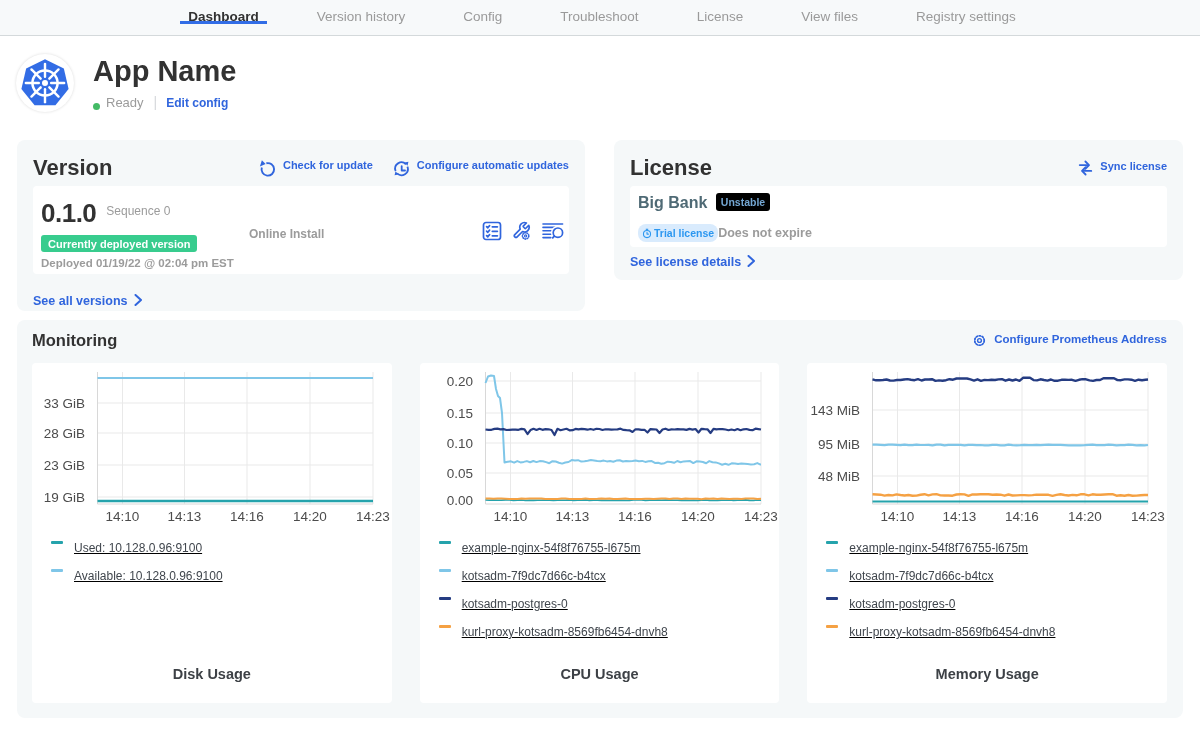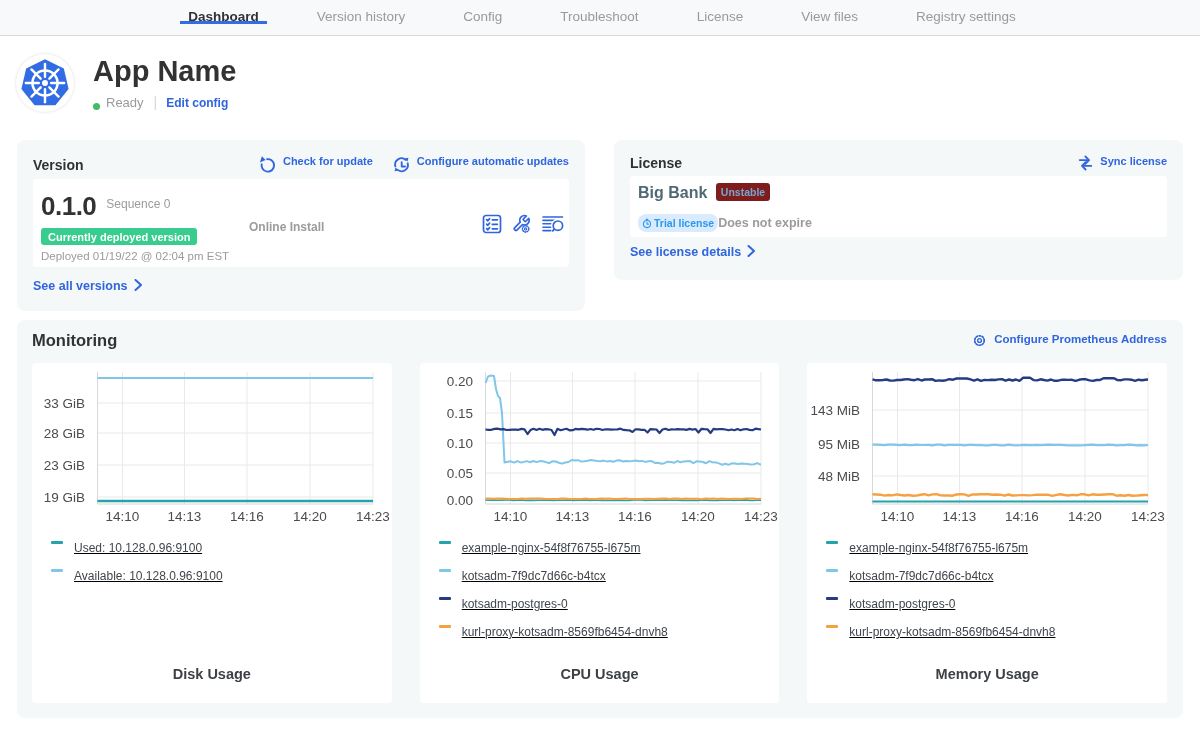--- a/index.html
+++ b/index.html
@@ -15,36 +15,36 @@
 .statusrow { margin-top:9px; display:flex; align-items:flex-end; font-size:13px; color:#9b9b9b; }
 .dot { width:7px; height:7px; border-radius:50%; background:#44bb66; margin-right:6px; }
 .vbar { color:#d5d8db; margin:0 9px 0 10px; font-size:14px; }
 a.blue { color:#3065dd; font-weight:bold; text-decoration:none; }
 .editcfg { font-size:12px; }
 .card { position:absolute; background:#f5f8f9; border-radius:8px; }
 .card-version { left:17px; top:140px; width:568px; height:171px; padding:15px 16px 12px; }
 .card-license { left:614px; top:140px; width:569px; height:140px; padding:15px 16px 12px; }
 .card-mon { left:17px; top:320px; width:1166px; height:398px; padding:11px 16px 12px 15px; }
 .cardhead { display:flex; justify-content:space-between; align-items:center; }
-.cardhead h2 { font-size:14px; font-weight:bold; color:#323232; }
+.cardhead h2 { font-size:22px; font-weight:bold; color:#323232; }
 .headlinks { display:flex; align-items:center; font-size:11px; }
 .headlinks a { display:flex; align-items:flex-start; margin-left:19px; }
 .headlinks svg { margin-right:6px; }
 .innercard { background:#fff; border-radius:4px; margin-top:5px; }
 .ver-inner { height:88px; padding:12px 5px 10px 8px; display:flex; }
 .vnum { font-size:26px; font-weight:bold; color:#323232; letter-spacing:-0.5px; }
 .seq { font-size:12px; color:#9b9b9b; margin-left:10px; vertical-align:7px; }
 .pill-green { display:inline-block; background:#38cc8e; color:#fff; font-size:11px; font-weight:bold; border-radius:3px; padding:2.5px 7px; margin-top:6px; }
-.deployed { font-size:11.5px; color:#9b9b9b; font-weight:normal; margin-top:5px; }
+.deployed { font-size:11.5px; color:#9b9b9b; font-weight:bold; margin-top:5px; }
 .online { font-size:12px; color:#9b9b9b; font-weight:bold; }
-.seeall { display:inline-block; margin-top:12px; font-size:12.5px; }
+.seeall { display:inline-block; margin-top:20px; font-size:12.5px; }
 .seeall-lic { margin-top:8px; }
 .lic-inner { height:61px; padding:8px 8px; }
 .bigbank { font-size:16px; font-weight:bold; color:#4f6a75; }
-.pill-unstable { background:#7f1d1d; color:#74a7d3; font-size:10.5px; font-weight:bold; border-radius:3px; padding:3px 4.5px; margin-left:9px; vertical-align:2px; }
+.pill-unstable { background:#000000; color:#74a7d3; font-size:10.5px; font-weight:bold; border-radius:3px; padding:3px 4.5px; margin-left:9px; vertical-align:2px; }
 .pill-trial { background:#d9ebfd; color:#2c97f0; font-size:10.5px; font-weight:bold; border-radius:8px; padding:3px 4px; }
 .noexpire { font-size:12.5px; color:#9b9b9b; font-weight:bold; }
 .charts { display:flex; margin-top:13px; margin-left:0; }
 .chartcard { background:#fff; border-radius:4px; width:360px; height:340px; position:relative; }
 .chartcard + .chartcard { margin-left:28px; }
 .legend { position:absolute; left:19px; top:178px; }
 .legrow { display:flex; height:28px;text-decoration:underline; }
 .legdash { width:12px; height:3px; border-radius:1px; margin-right:11px; }
 .legtxt { font-size:12px; color:#40464d; }
 .charttitle { position:absolute; left:0; right:0; top:303px; text-align:center; font-size:14.5px; font-weight:bold; color:#3d4146; }

